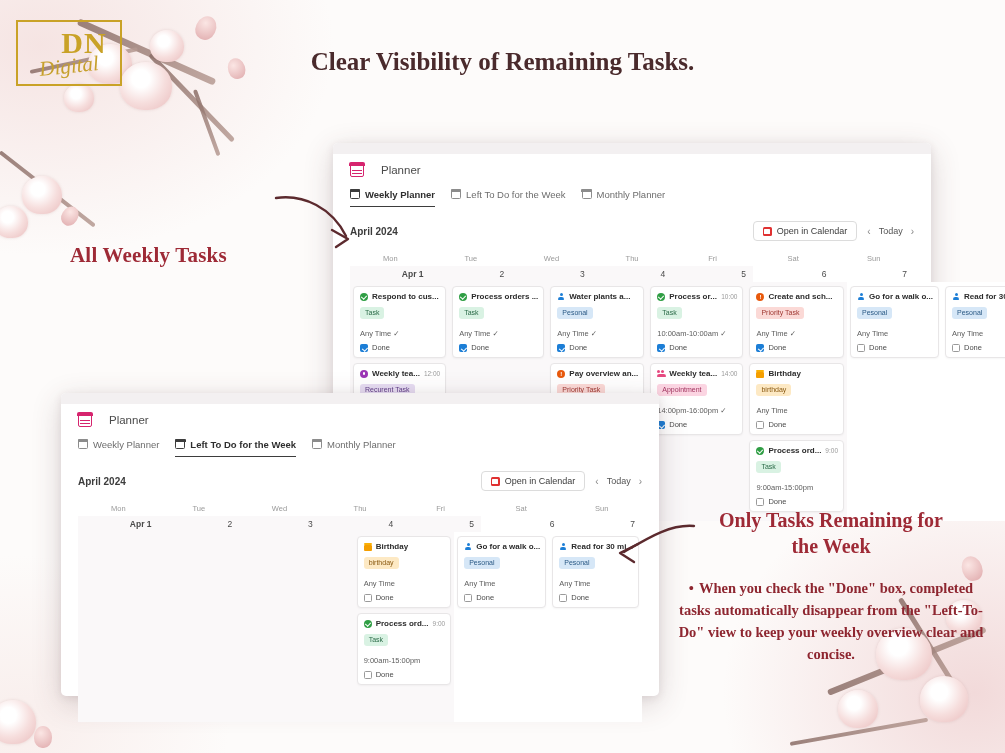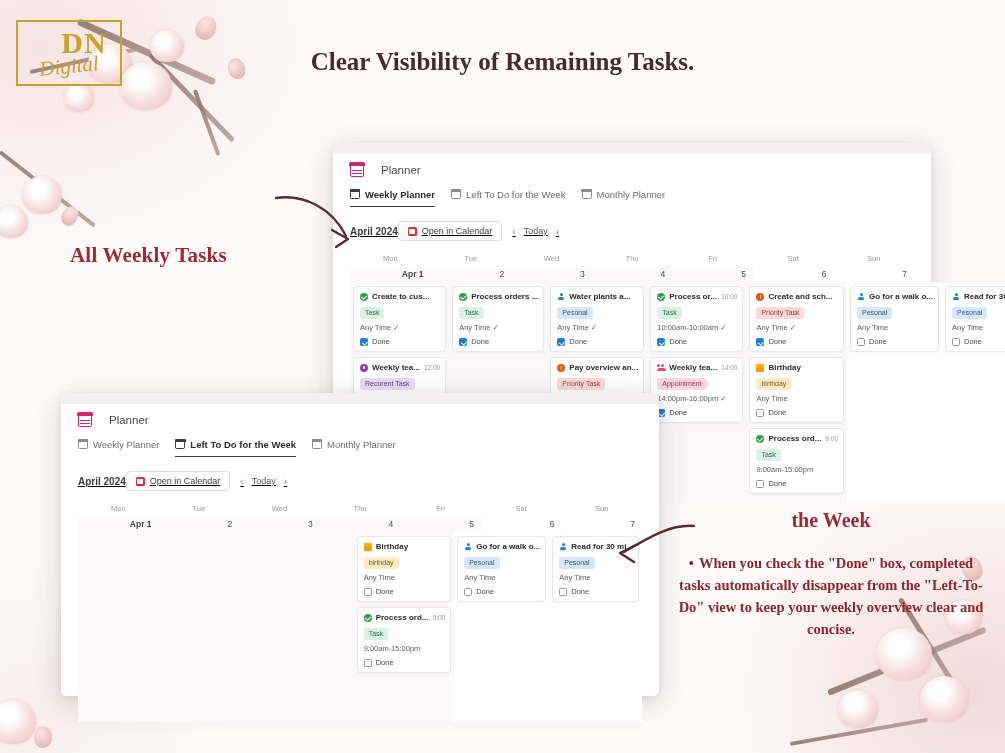--- a/index.html
+++ b/index.html
@@ -72,22 +72,22 @@
   .tab { display:flex; align-items:flex-start; gap:5px; padding-bottom:6px; font-size:9.5px;
          color:#6d6d6d; border-bottom:1.6px solid transparent; cursor:pointer; }
   .tab.active { color:#2e2e2e; font-weight:700; border-bottom-color:#3d3d3d; }
   .tab-ico { width:10px; height:10px; border:1.3px solid #8c8c8c; border-radius:1.5px;
              position:relative; flex:none; }
   .tab-ico:before { content:""; position:absolute; left:-1.3px; right:-1.3px; top:-1.3px;
                     height:3px; background:#8c8c8c; border-radius:1px 1px 0 0; }
   .tab.active .tab-ico { border-color:#3d3d3d; }
   .tab.active .tab-ico:before { background:#3d3d3d; }
 
-  .month-row { display:flex; align-items:center; 
-               margin-top:14px;text-decoration:underline; }
+  .month-row { display:flex; align-items:center; justify-content:space-between;
+               margin-top:14px; }
   .month-lbl { font-size:10px; font-weight:700; color:#3c3c3c; }
   .month-ctrls { display:flex; align-items:center; gap:10px; }
   .btn-cal { display:flex; align-items:center; gap:5px; padding:4px 9px; border:1px solid #dcdcdc;
              border-radius:4px; font-size:9px; color:#3c3c3c; background:#fff; cursor:pointer; }
   .btn-cal-ico { width:9px; height:9px; background:#e03131; border-radius:1.5px; position:relative; flex:none; }
   .btn-cal-ico:after { content:""; position:absolute; left:1.5px; top:2.5px; right:1.5px; bottom:1.5px;
                        background:#fff; border-radius:.5px; }
   .nav-grp { display:flex; align-items:center; gap:8px; font-size:9px; color:#555; }
   .nav-arrow { cursor:pointer; color:#888; font-size:10px; }
   .nav-today { cursor:pointer; }
@@ -137,21 +137,21 @@
              overflow:hidden; text-overflow:ellipsis; flex:1; }
   .c-time-top { font-size:6.5px; color:#9a9a9a; flex:none; }
   .c-tag { display:inline-block; margin-top:5px; padding:1.5px 5px; border-radius:3px;
            font-size:7px; line-height:1.3; }
   .tag-task { background:#d9f2e3; color:#2b6b48; }
   .tag-personal { background:#d6e7f7; color:#2b5a85; }
   .tag-priority { background:#fbd9d6; color:#a03a34; }
   .tag-recurrent { background:#e6dcf2; color:#5f3d87; }
   .tag-appointment { background:#fbd5e2; color:#a23560; }
   .tag-birthday { background:#fde9c4; color:#8a5a12; }
-  .c-when { margin-top:4px; font-size:7.5px; color:#5d5d5d; }
+  .c-when { margin-top:10px; font-size:7.5px; color:#5d5d5d; }
   .c-done { margin-top:5px; display:flex; align-items:center; gap:4px; font-size:7.5px; color:#4a4a4a; }
   .cb { width:8px; height:8px; border:1.2px solid #9a9a9a; border-radius:1.5px; flex:none;
         background:#fff; position:relative; }
   .cb.on { background:#1c7ed6; border-color:#1c7ed6; }
   .cb.on:after { content:""; position:absolute; left:2px; top:1px; width:2.5px; height:4px;
                  border:solid #fff; border-width:0 1.3px 1.3px 0; transform:rotate(42deg); }
 </style>
 </head>
 <body>
 
@@ -200,20 +200,21 @@
   <div>Clear Visibility of Remaining Tasks.</div>
 </div>
 
 <div class="annot-left">All Weekly Tasks</div>
 <svg class="arrow" style="left:270px; top:190px;" width="90" height="70" viewBox="0 0 90 70">
   <path d="M6 8 C 34 4, 62 18, 76 46" stroke="#5c2a2e" stroke-width="2.4" fill="none" stroke-linecap="round"></path>
   <path d="M62 40 L78 49 L66 57" stroke="#5c2a2e" stroke-width="2.4" fill="none" stroke-linecap="round" stroke-linejoin="round"></path>
 </svg>
 
 <div class="annot-right">
+  <div class="ar-title">Only Tasks Remaining for</div>
   <div class="ar-title">the Week</div>
   <div class="ar-body">
     <span class="ar-bullet">•</span><span>When you check the "Done" box, completed tasks automatically disappear from the "Left-To-Do" view to keep your weekly overview clear and concise.</span>
   </div>
 </div>
 <svg class="arrow" style="left:608px; top:518px;" width="92" height="60" viewBox="0 0 92 60">
   <path d="M86 8 C 62 6, 40 20, 16 34" stroke="#5c2a2e" stroke-width="2.4" fill="none" stroke-linecap="round"></path>
   <path d="M30 26 L12 35 L26 44" stroke="#5c2a2e" stroke-width="2.4" fill="none" stroke-linecap="round" stroke-linejoin="round"></path>
 </svg>
 
@@ -269,21 +270,21 @@
         <div class="dc">3</div>
         <div class="dc">4</div>
         <div class="dc">5</div>
         <div class="dc weekend">6</div>
         <div class="dc weekend">7</div>
       </div>
     <div class="cols">
         <div class="col" style="min-height: 148px;">
           <div class="card"><div class="card-top">
               <span class="c-ico check"></span>
-              <span class="c-title">Create to cus...</span>
+              <span class="c-title">Respond to cus...</span>
             </div><span class="c-tag tag-task">Task</span><div class="c-when">Any Time ✓</div><div class="c-done">
               <span class="cb on"></span>
               <span>Done</span>
             </div></div>
           <div class="card"><div class="card-top">
               <span class="c-ico recur"></span>
               <span class="c-title">Weekly tea...</span>
               <span class="c-time-top">12:00</span>
             </div><span class="c-tag tag-recurrent">Recurent Task</span><div class="c-when">12:00pm-12:00pm ✓</div><div class="c-done">
               <span class="cb on"></span>

